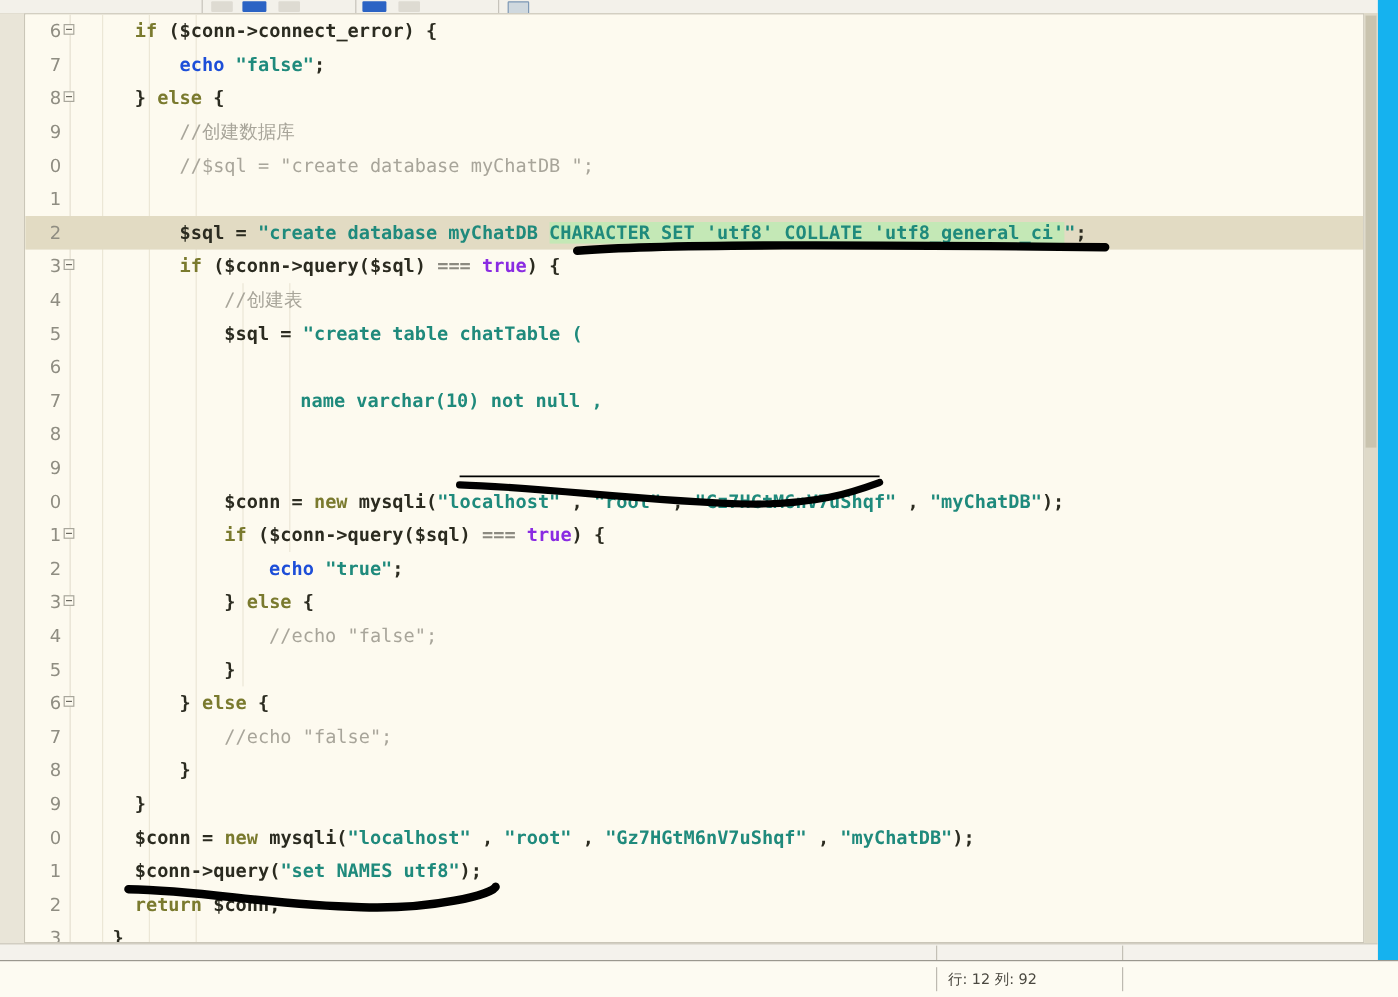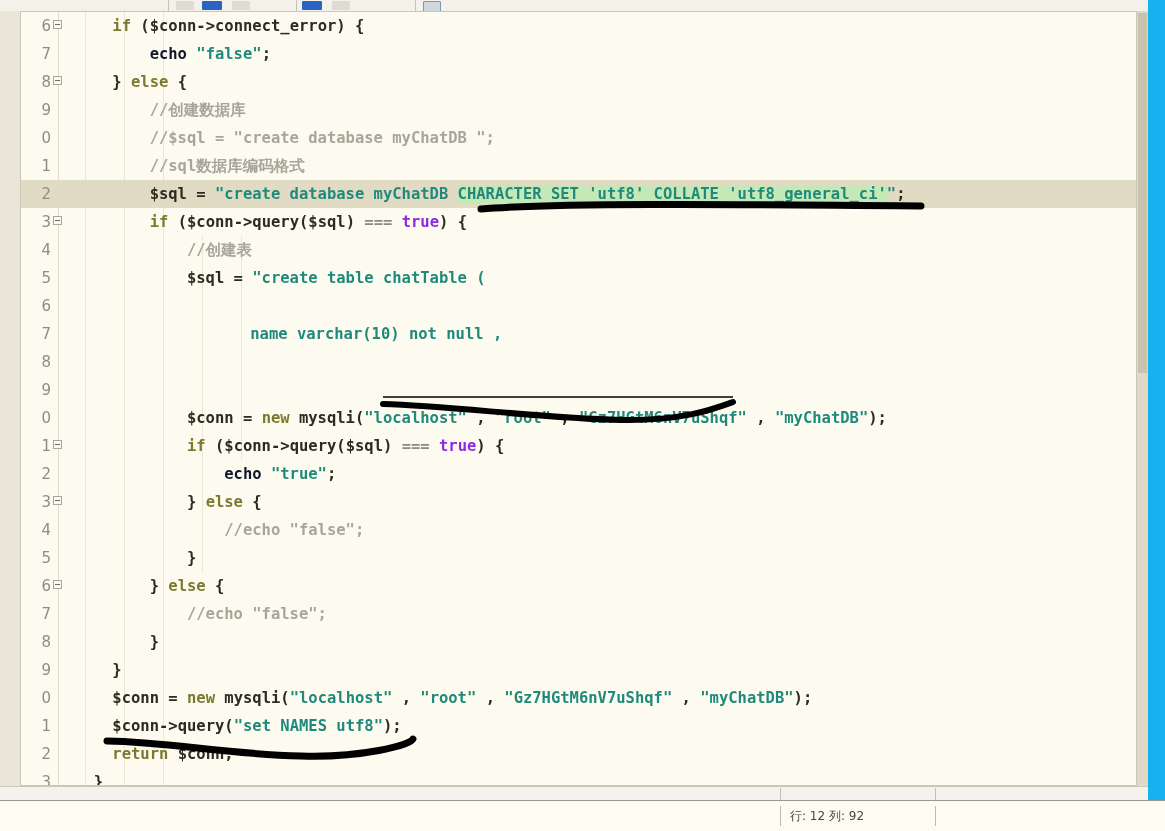--- a/index.html
+++ b/index.html
@@ -161,22 +161,22 @@
   }
   .guide {
     position: absolute;
     width: 1px;
     background: #ece7d6;
   }
 
   
   .kw   { color: #7a7a2e; }
   .str  { color: #1f8a7c; }
-  .cmt  { color: #a8a59a; font-weight: bold; }
-  .echo { color: #0f172a; }
+  .cmt  { color: #a8a59a; font-weight: normal; }
+  .echo { color: #1d4ed8; }
   .bool { color: #8a2be2; }
   .op   { color: #8c8a80; }
   .var  { color: #2b2b20; }
   .plain{ color: #2b2b20; }
   .sel  { background: #c4e8b6; }
 
   
   .annot { position: absolute; pointer-events: none; }
 
   
@@ -252,21 +252,21 @@
         <div class="guide" style="left:181px; top:224px; height:336px"></div>
         <div class="guide" style="left:220px; top:224px; height:224px"></div>
       </div>
 
       <div class="code-area" id="code-area">
           <div class="line"><span class="ln">6</span><span class="fold"></span><span class="txt" style="left: 91.32px;"><span class="kw">if</span><span class="plain"> (</span><span class="var">$conn</span><span class="plain">-&gt;</span><span class="plain">connect_error</span><span class="plain">) {</span></span></div>
           <div class="line"><span class="ln">7</span><span class="txt" style="left: 128.64px;"><span class="echo">echo</span><span class="plain"> </span><span class="str">"false"</span><span class="plain">;</span></span></div>
           <div class="line"><span class="ln">8</span><span class="fold"></span><span class="txt" style="left: 91.32px;"><span class="plain">} </span><span class="kw">else</span><span class="plain"> {</span></span></div>
           <div class="line"><span class="ln">9</span><span class="txt" style="left: 128.64px;"><span class="cmt">//创建数据库</span></span></div>
           <div class="line"><span class="ln">0</span><span class="txt" style="left: 128.64px;"><span class="cmt">//$sql = "create database myChatDB ";</span></span></div>
-          <div class="line"><span class="ln">1</span><span class="txt" style="left: 128.64px;"><span class="cmt">//sql数据库编码格式</span></span></div>
+          <div class="line"><span class="ln">1</span></div>
           <div class="line cur"><span class="ln">2</span><span class="txt" style="left: 128.64px;"><span class="var">$sql</span><span class="plain"> = </span><span class="str">"create database myChatDB </span><span class="str sel">CHARACTER SET 'utf8' COLLATE 'utf8_general_ci'</span><span class="str">"</span><span class="plain">;</span></span></div>
           <div class="line"><span class="ln">3</span><span class="fold"></span><span class="txt" style="left: 128.64px;"><span class="kw">if</span><span class="plain"> (</span><span class="var">$conn</span><span class="plain">-&gt;</span><span class="plain">query</span><span class="plain">(</span><span class="var">$sql</span><span class="plain">) </span><span class="op">===</span><span class="plain"> </span><span class="bool">true</span><span class="plain">) {</span></span></div>
           <div class="line"><span class="ln">4</span><span class="txt" style="left: 165.96px;"><span class="cmt">//创建表</span></span></div>
           <div class="line"><span class="ln">5</span><span class="txt" style="left: 165.96px;"><span class="var">$sql</span><span class="plain"> = </span><span class="str">"create table chatTable (</span></span></div>
           <div class="line"><span class="ln">6</span></div>
           <div class="line"><span class="ln">7</span><span class="txt" style="left: 203.28px; margin-left: 26px;"><span class="str">name varchar(10) not null ,</span></span></div>
           <div class="line"><span class="ln">8</span></div>
           <div class="line"><span class="ln">9</span></div>
           <div class="line"><span class="ln">0</span><span class="txt" style="left: 165.96px;"><span class="var">$conn</span><span class="plain"> = </span><span class="kw">new</span><span class="plain"> mysqli(</span><span class="str">"localhost"</span><span class="plain"> , </span><span class="str">"root"</span><span class="plain"> , </span><span class="str">"Gz7HGtM6nV7uShqf"</span><span class="plain"> , </span><span class="str">"myChatDB"</span><span class="plain">);</span></span></div>
           <div class="line"><span class="ln">1</span><span class="fold"></span><span class="txt" style="left: 165.96px;"><span class="kw">if</span><span class="plain"> (</span><span class="var">$conn</span><span class="plain">-&gt;</span><span class="plain">query</span><span class="plain">(</span><span class="var">$sql</span><span class="plain">) </span><span class="op">===</span><span class="plain"> </span><span class="bool">true</span><span class="plain">) {</span></span></div>

